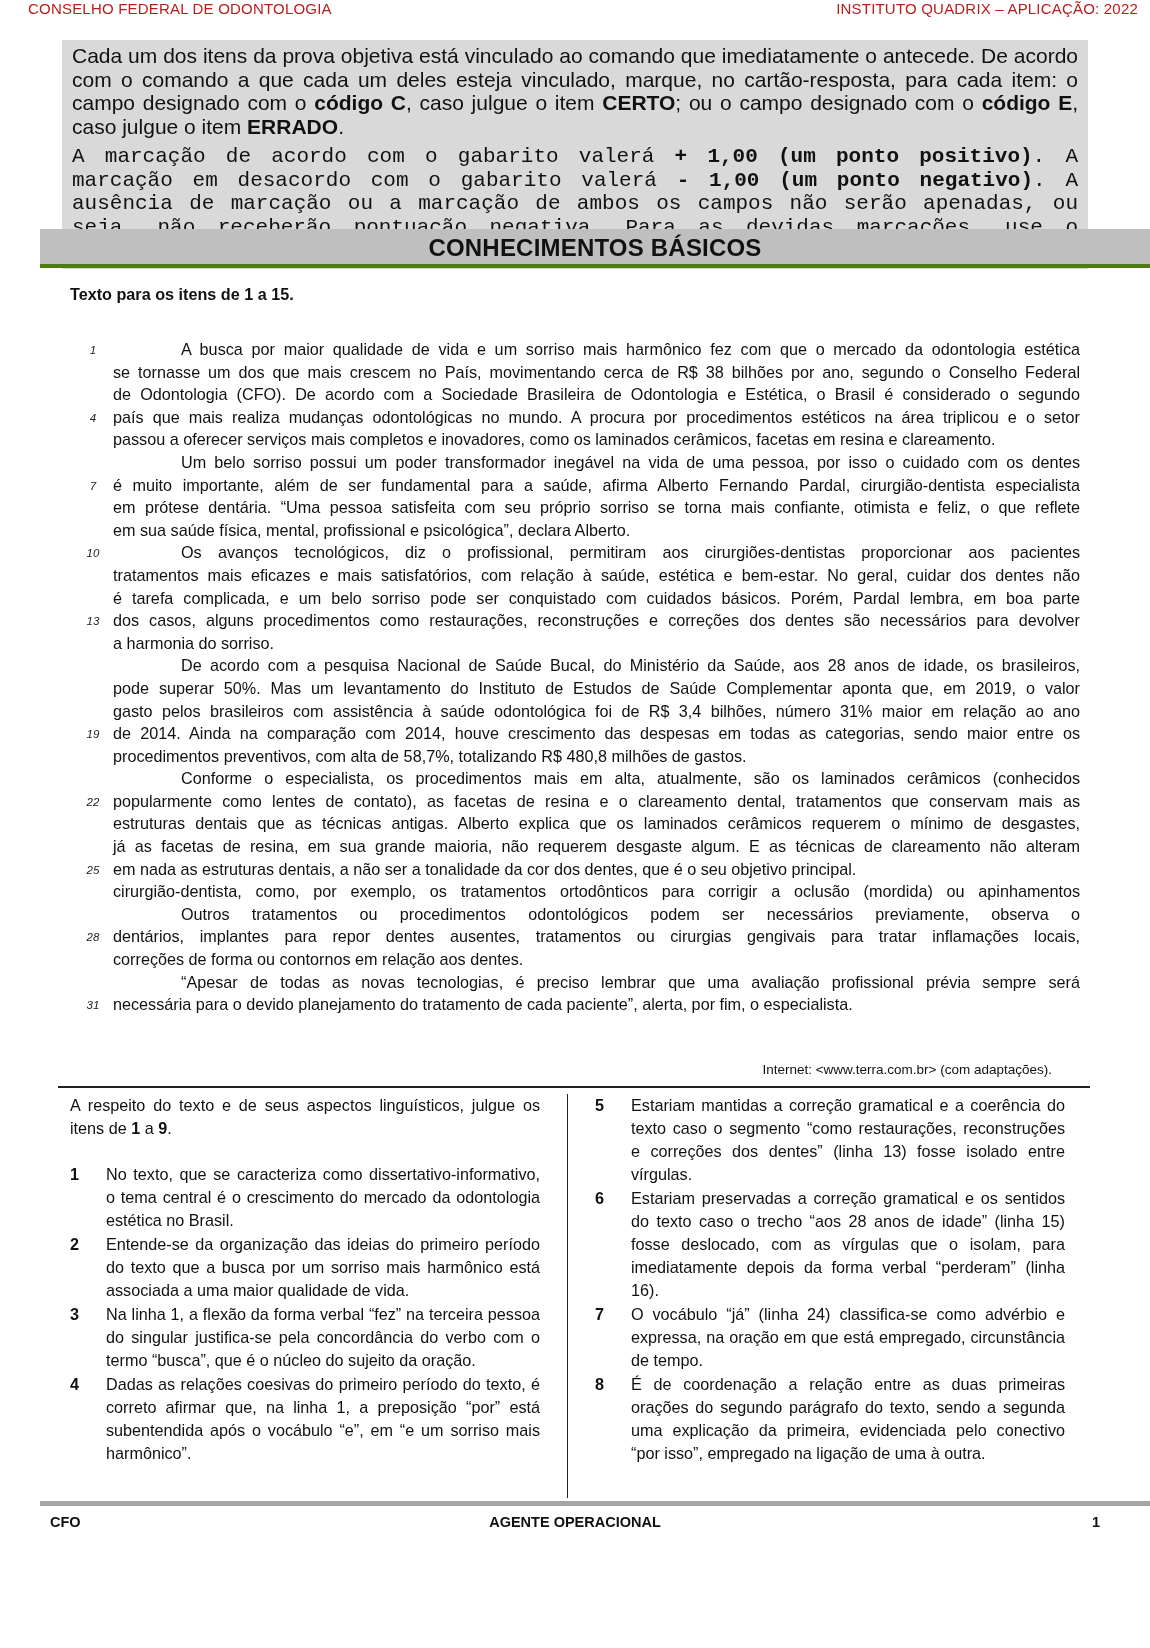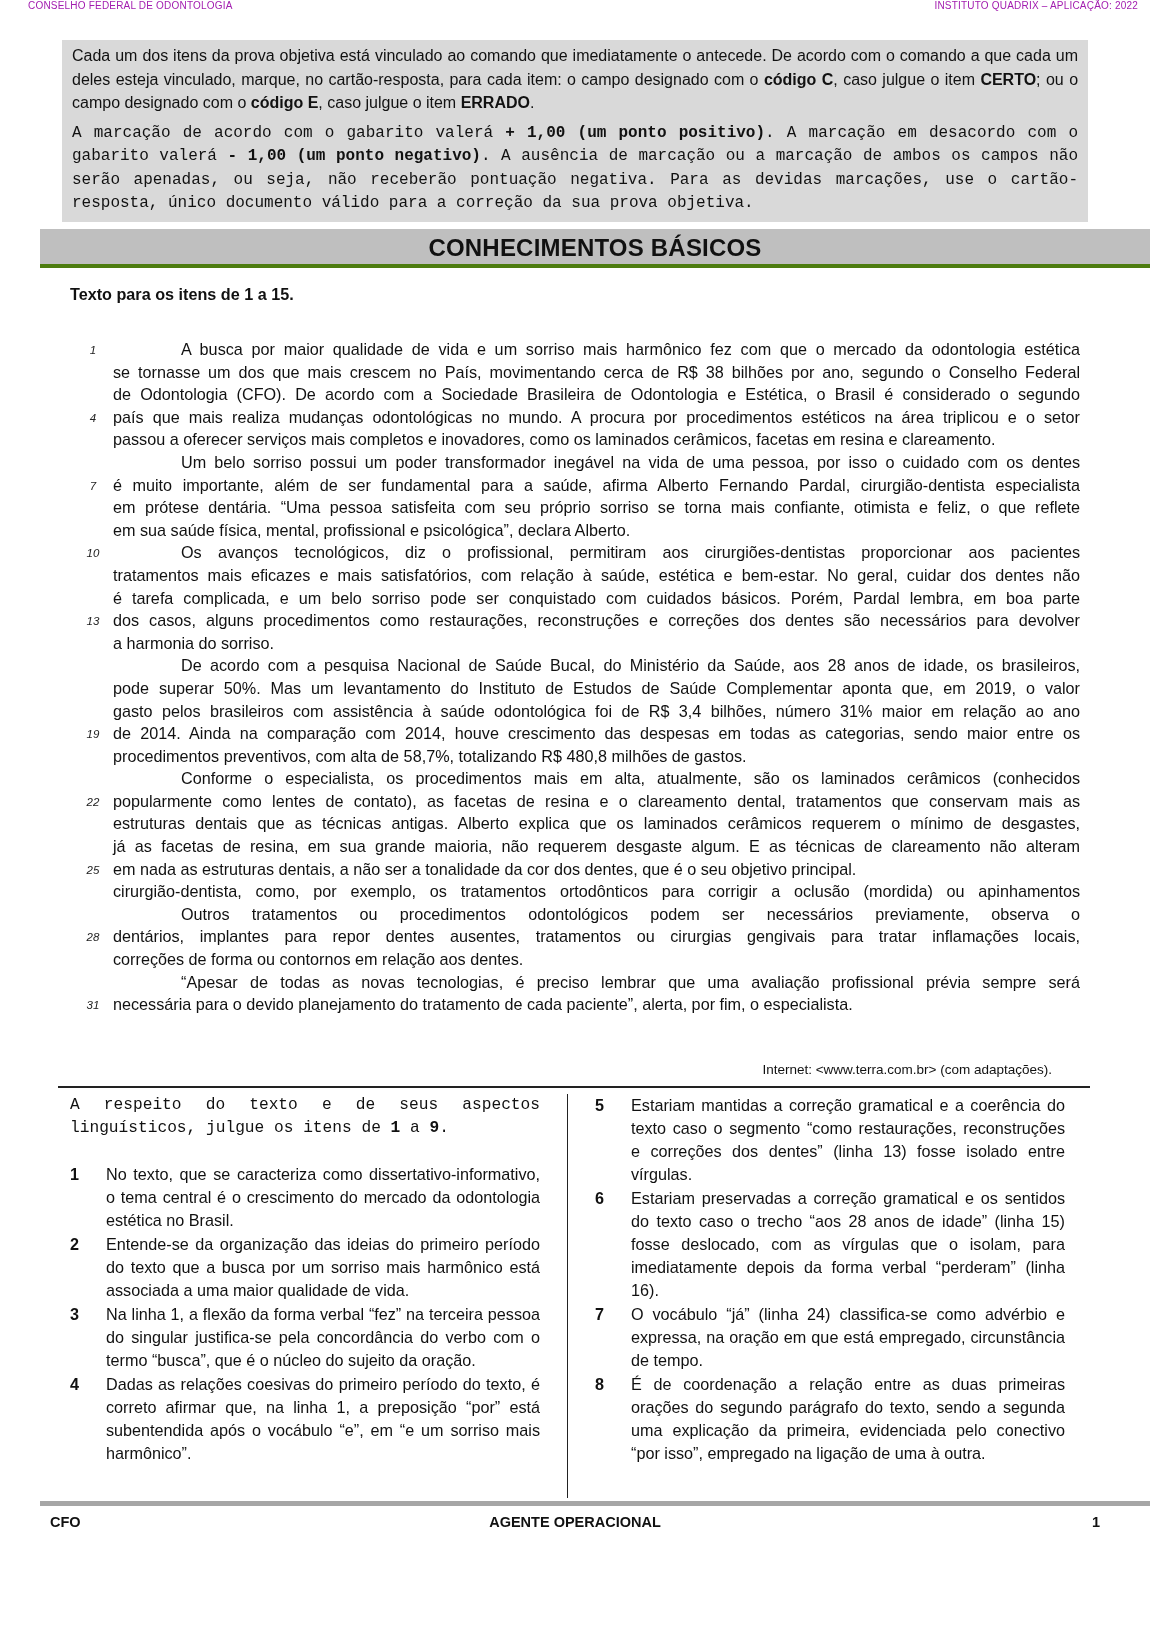--- a/index.html
+++ b/index.html
@@ -1,25 +1,25 @@
 <!DOCTYPE html>
 <html><head>
 <meta charset="utf-8">
 <style>
   html, body { margin: 0; padding: 0; background: #ffffff; }
   body { width: 1150px; height: 1648px; position: relative; overflow: hidden;
          font-family: "Liberation Sans", "DejaVu Sans", sans-serif; color: #111; }
   .top-header { position: absolute; top: 0; left: 0; right: 0; height: 20px;
-                font-size: 10px; color: #a21caf; letter-spacing: 0.2px; }
+                font-size: 15px; color: #b91c1c; letter-spacing: 0.2px; }
   .top-header .left { position: absolute; left: 28px; top: 0; }
   .top-header .right { position: absolute; right: 12px; top: 0; }
 
   .instructions { position: absolute; left: 62px; top: 40px; width: 1026px;
                   background: #d9d9d9; padding: 4px 10px 6px 10px; box-sizing: border-box;
-                  font-size: 16px; line-height: 23.5px; text-align: justify; }
+                  font-size: 21px; line-height: 23.5px; text-align: justify; }
   .instructions p { margin: 0; }
   .instructions p + p { margin-top: 7px; font-family: Liberation Mono, monospace; }
 
   .section-banner { position: absolute; left: 40px; top: 229px; width: 1110px; height: 35px;
                     background: #bfbfbf; border-bottom: 4px solid #4d7c0f; box-sizing: content-box;
                     text-align: center; }
   .section-banner span { font-weight: bold; font-size: 24px; line-height: 38px; letter-spacing: 0.2px; }
 
   .text-label { position: absolute; left: 70px; top: 285px; font-weight: bold; font-size: 16.2px; }
 
@@ -33,21 +33,21 @@
 
   .source { position: absolute; right: 98px; top: 1050px; font-size: 13.5px; margin-top: 12px; }
 
   .sep-line { position: absolute; left: 58px; right: 60px; top: 1086px; height: 0;
               border-top: 2px solid #222; }
 
   .col-left { position: absolute; left: 70px; top: 1094px; width: 470px; }
   .col-right { position: absolute; left: 595px; top: 1094px; width: 470px; }
   .col-divider { position: absolute; left: 567px; top: 1094px; height: 404px; border-left: 1.5px solid #222; }
 
-  .q-intro { font-size: 16.2px; line-height: 23px; text-align: justify; margin-bottom: 23px; font-family: Liberation Mono, monospace; }
+  .q-intro { font-size: 16.2px; line-height: 23px; text-align: justify; margin-bottom: 23px; }
   .item { position: relative; padding-left: 36px; font-size: 16.2px; line-height: 23px;
           text-align: justify; margin-bottom: 1px; }
   .item .num { position: absolute; left: 0; top: 0; font-weight: bold; }
 
   .footer-bar { position: absolute; left: 40px; right: 0; top: 1501px; height: 5px; background: #a6a6a6; }
   .footer { position: absolute; left: 50px; right: 50px; top: 1514px; font-size: 14.5px; font-weight: bold; }
   .footer .f-left { position: absolute; left: 0; }
   .footer .f-center { position: absolute; left: 0; right: 0; text-align: center; }
   .footer .f-right { position: absolute; right: 0; }
 </style>

